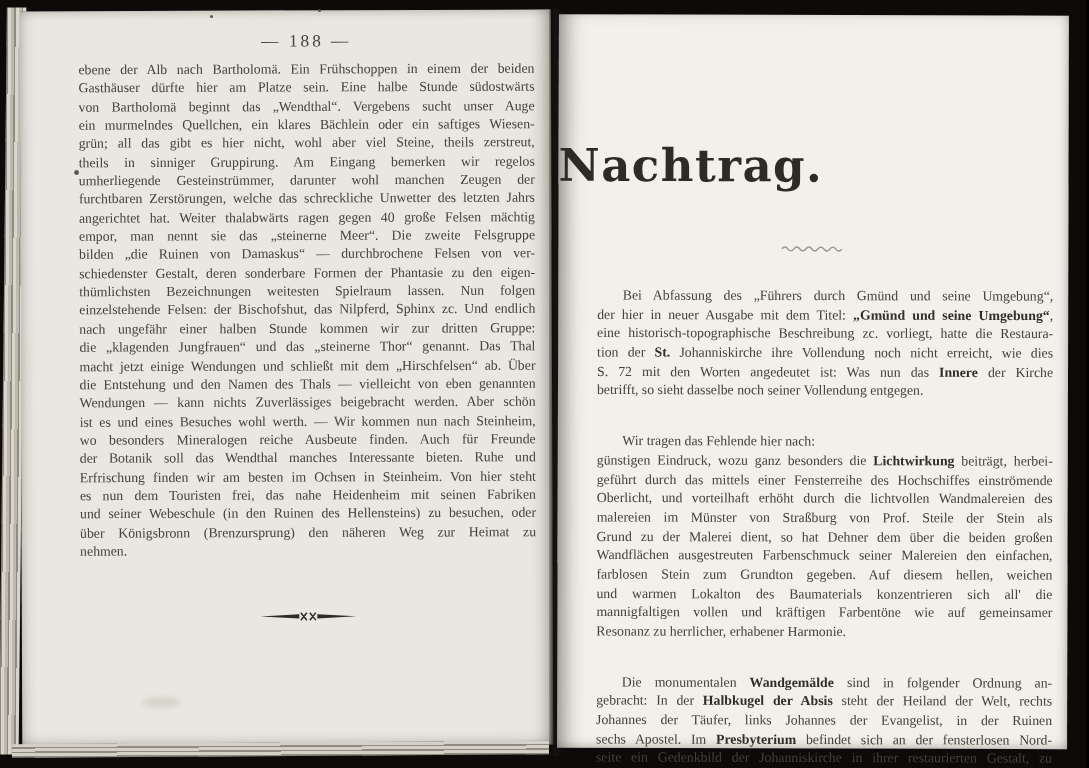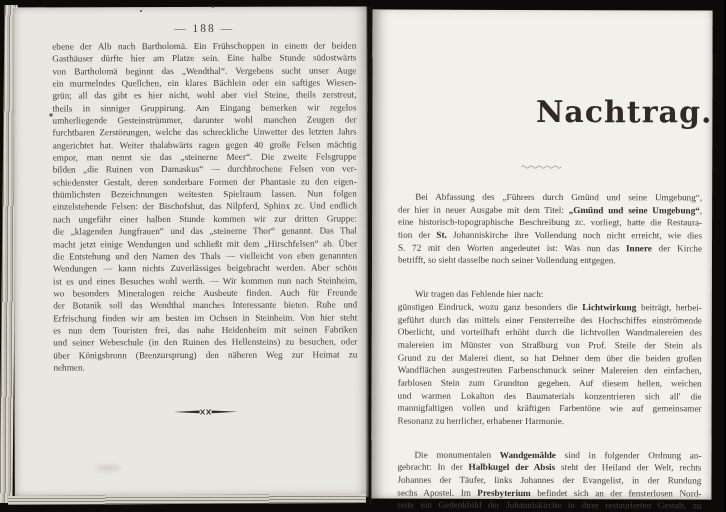--- a/index.html
+++ b/index.html
@@ -30,21 +30,21 @@
   .pagenum{position:absolute;left:39px;top:15px;width:304px;text-align:center;
     font-size:11.5px;letter-spacing:2px;color:#4a4037;}
   .lp-text{position:absolute;left:39px;top:33px;width:304px;color:#46413a;font-size:9.2px;}
   .lp-text .line{height:12.35px;line-height:12.35px;}
   .rp-text{position:absolute;left:26px;top:160px;width:304px;color:#45403a;font-size:9.2px;}
   .rp-text .line{height:12.7px;line-height:12.7px;}
   .line{white-space:nowrap;text-align:justify;text-align-last:justify;}
   .line.end{text-align-last:left;}
   .line.ind{padding-left:17px;margin-top:21px;}
   .b{font-weight:bold;color:#322d27;}
-  .heading{position:absolute;left:0;top:84px;width:340px;text-align:right;
+  .heading{position:absolute;left:0;top:84px;width:340px;text-align:left;
     font-family:"DejaVu Serif",serif;font-weight:bold;font-size:30px;color:#2f2a24;
     letter-spacing:1px;}
   .squiggle{position:absolute;left:0;top:146px;width:340px;text-align:center;}
   .ornament{position:absolute;left:39px;top:396px;width:304px;text-align:center;}
   
   .speck{position:absolute;background:#57524b;border-radius:50%;}
   .sp1{left:140px;top:10px;width:2px;height:2px;}
   .sp2{left:212px;top:6px;width:2px;height:2px;}
   .sp3{left:36px;top:106px;width:3px;height:3px;border-radius:1px;}
   .smudge{position:absolute;left:80px;top:458px;width:26px;height:6px;background:#d3cfc6;
@@ -121,21 +121,21 @@
         <div class="line"><span>Oberlicht, und vorteilhaft erhöht durch die lichtvollen Wandmalereien des</span></div>
         <div class="line"><span>malereien im Münster von Straßburg von Prof. Steile der Stein als</span></div>
         <div class="line"><span>Grund zu der Malerei dient, so hat Dehner dem über die beiden großen</span></div>
         <div class="line"><span>Wandflächen ausgestreuten Farbenschmuck seiner Malereien den einfachen,</span></div>
         <div class="line"><span>farblosen Stein zum Grundton gegeben. Auf diesem hellen, weichen</span></div>
         <div class="line"><span>und warmen Lokalton des Baumaterials konzentrieren sich all' die</span></div>
         <div class="line"><span>mannigfaltigen vollen und kräftigen Farbentöne wie auf gemeinsamer</span></div>
         <div class="line end"><span>Resonanz zu herrlicher, erhabener Harmonie.</span></div>
         <div class="line ind"><span>Die monumentalen </span><span class="b">Wandgemälde</span><span> sind in folgender Ordnung an-</span></div>
         <div class="line"><span>gebracht: In der </span><span class="b">Halbkugel der Absis</span><span> steht der Heiland der Welt, rechts</span></div>
-        <div class="line"><span>Johannes der Täufer, links Johannes der Evangelist, in der Rundung</span></div>
+        <div class="line"><span>Johannes der Täufer, links Johannes der Evangelist, in der Ruinen</span></div>
         <div class="line"><span>sechs Apostel. Im </span><span class="b">Presbyterium</span><span> befindet sich an der fensterlosen Nord-</span></div>
         <div class="line"><span>seite ein Gedenkbild der Johanniskirche in ihrer restaurierten Gestalt, zu</span></div>
       </div>
   </div>
 
   <div class="stack-bottom"></div>
   <div class="speck sp1"></div>
   <div class="speck sp2"></div>
 
 </div>

